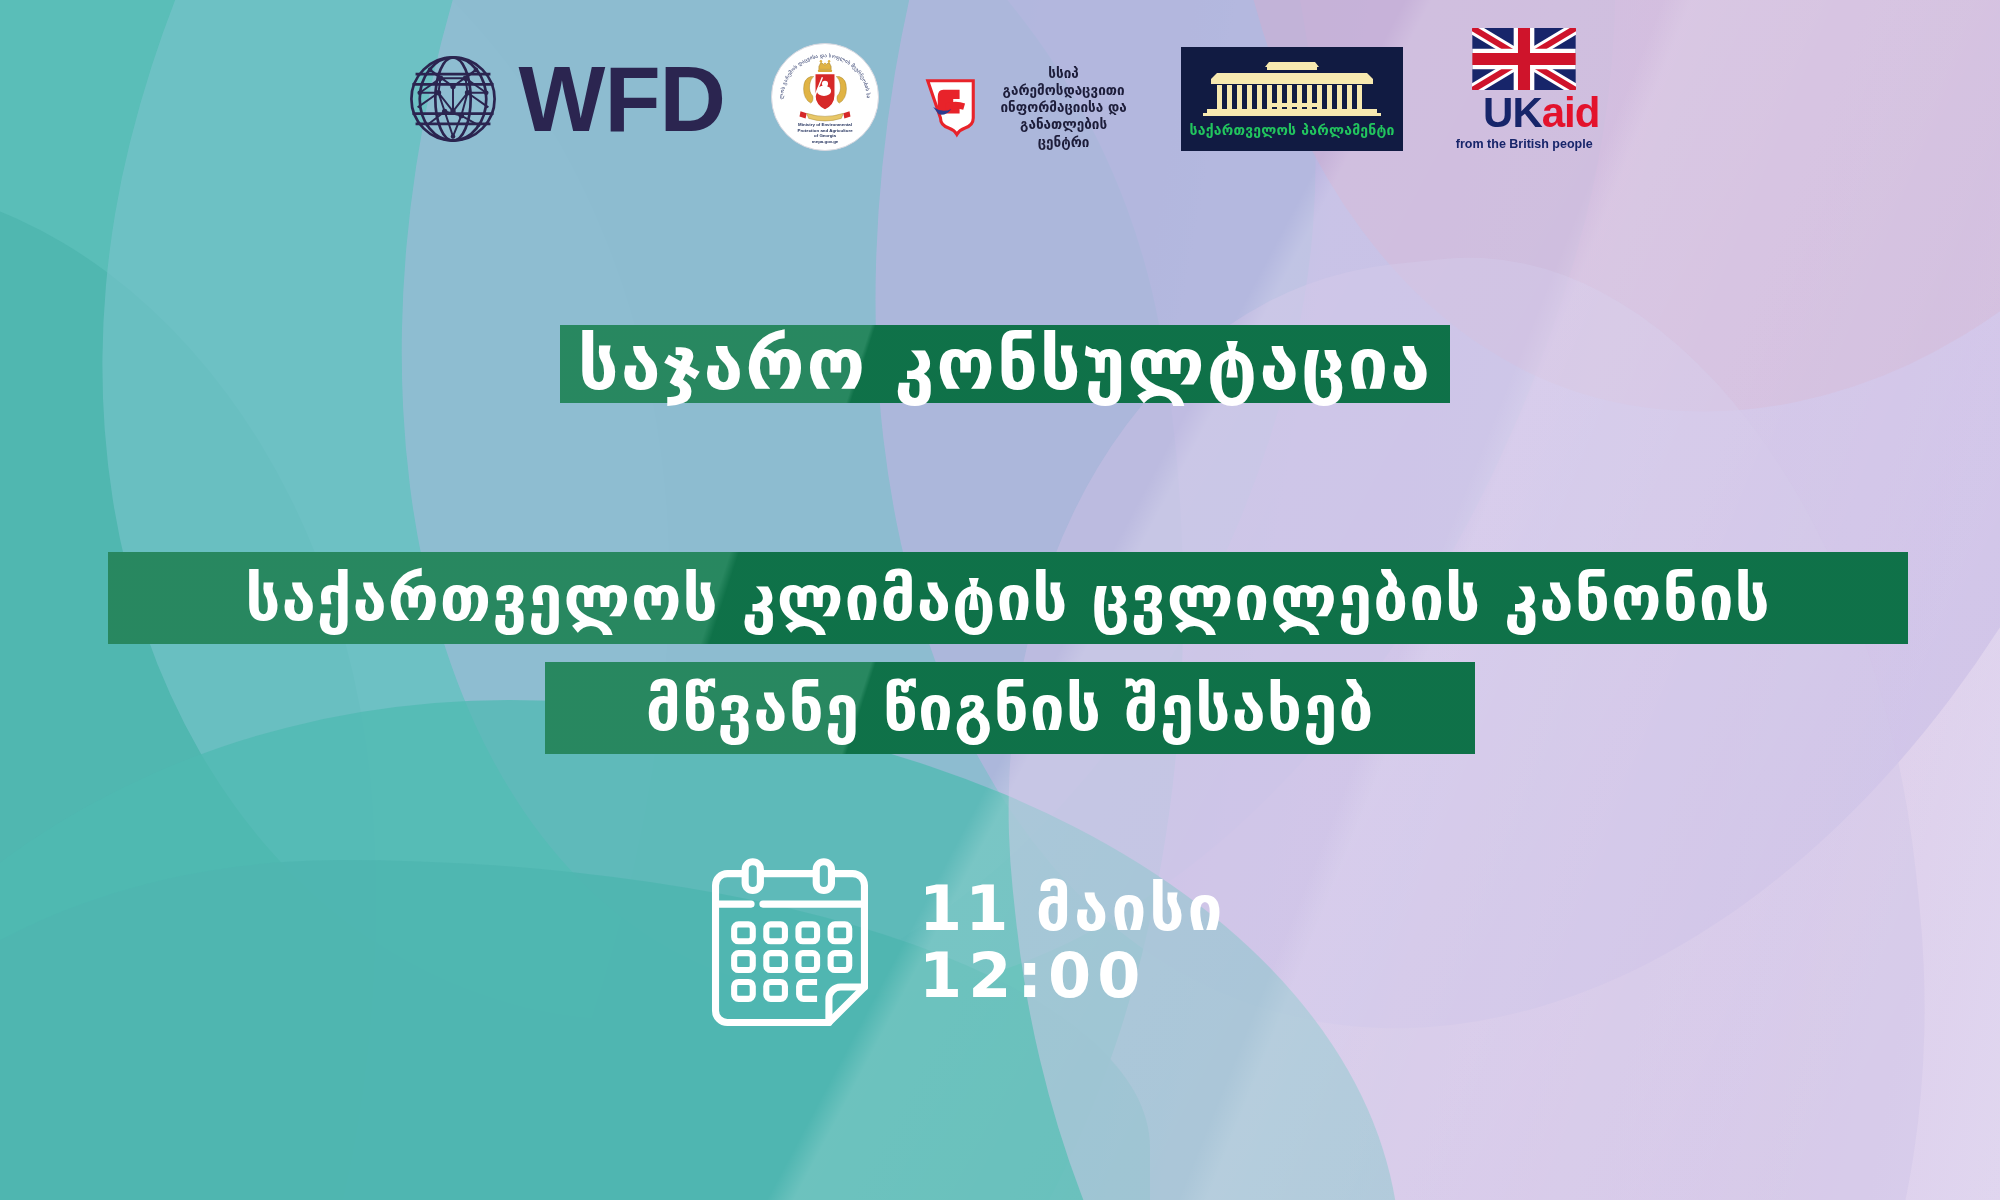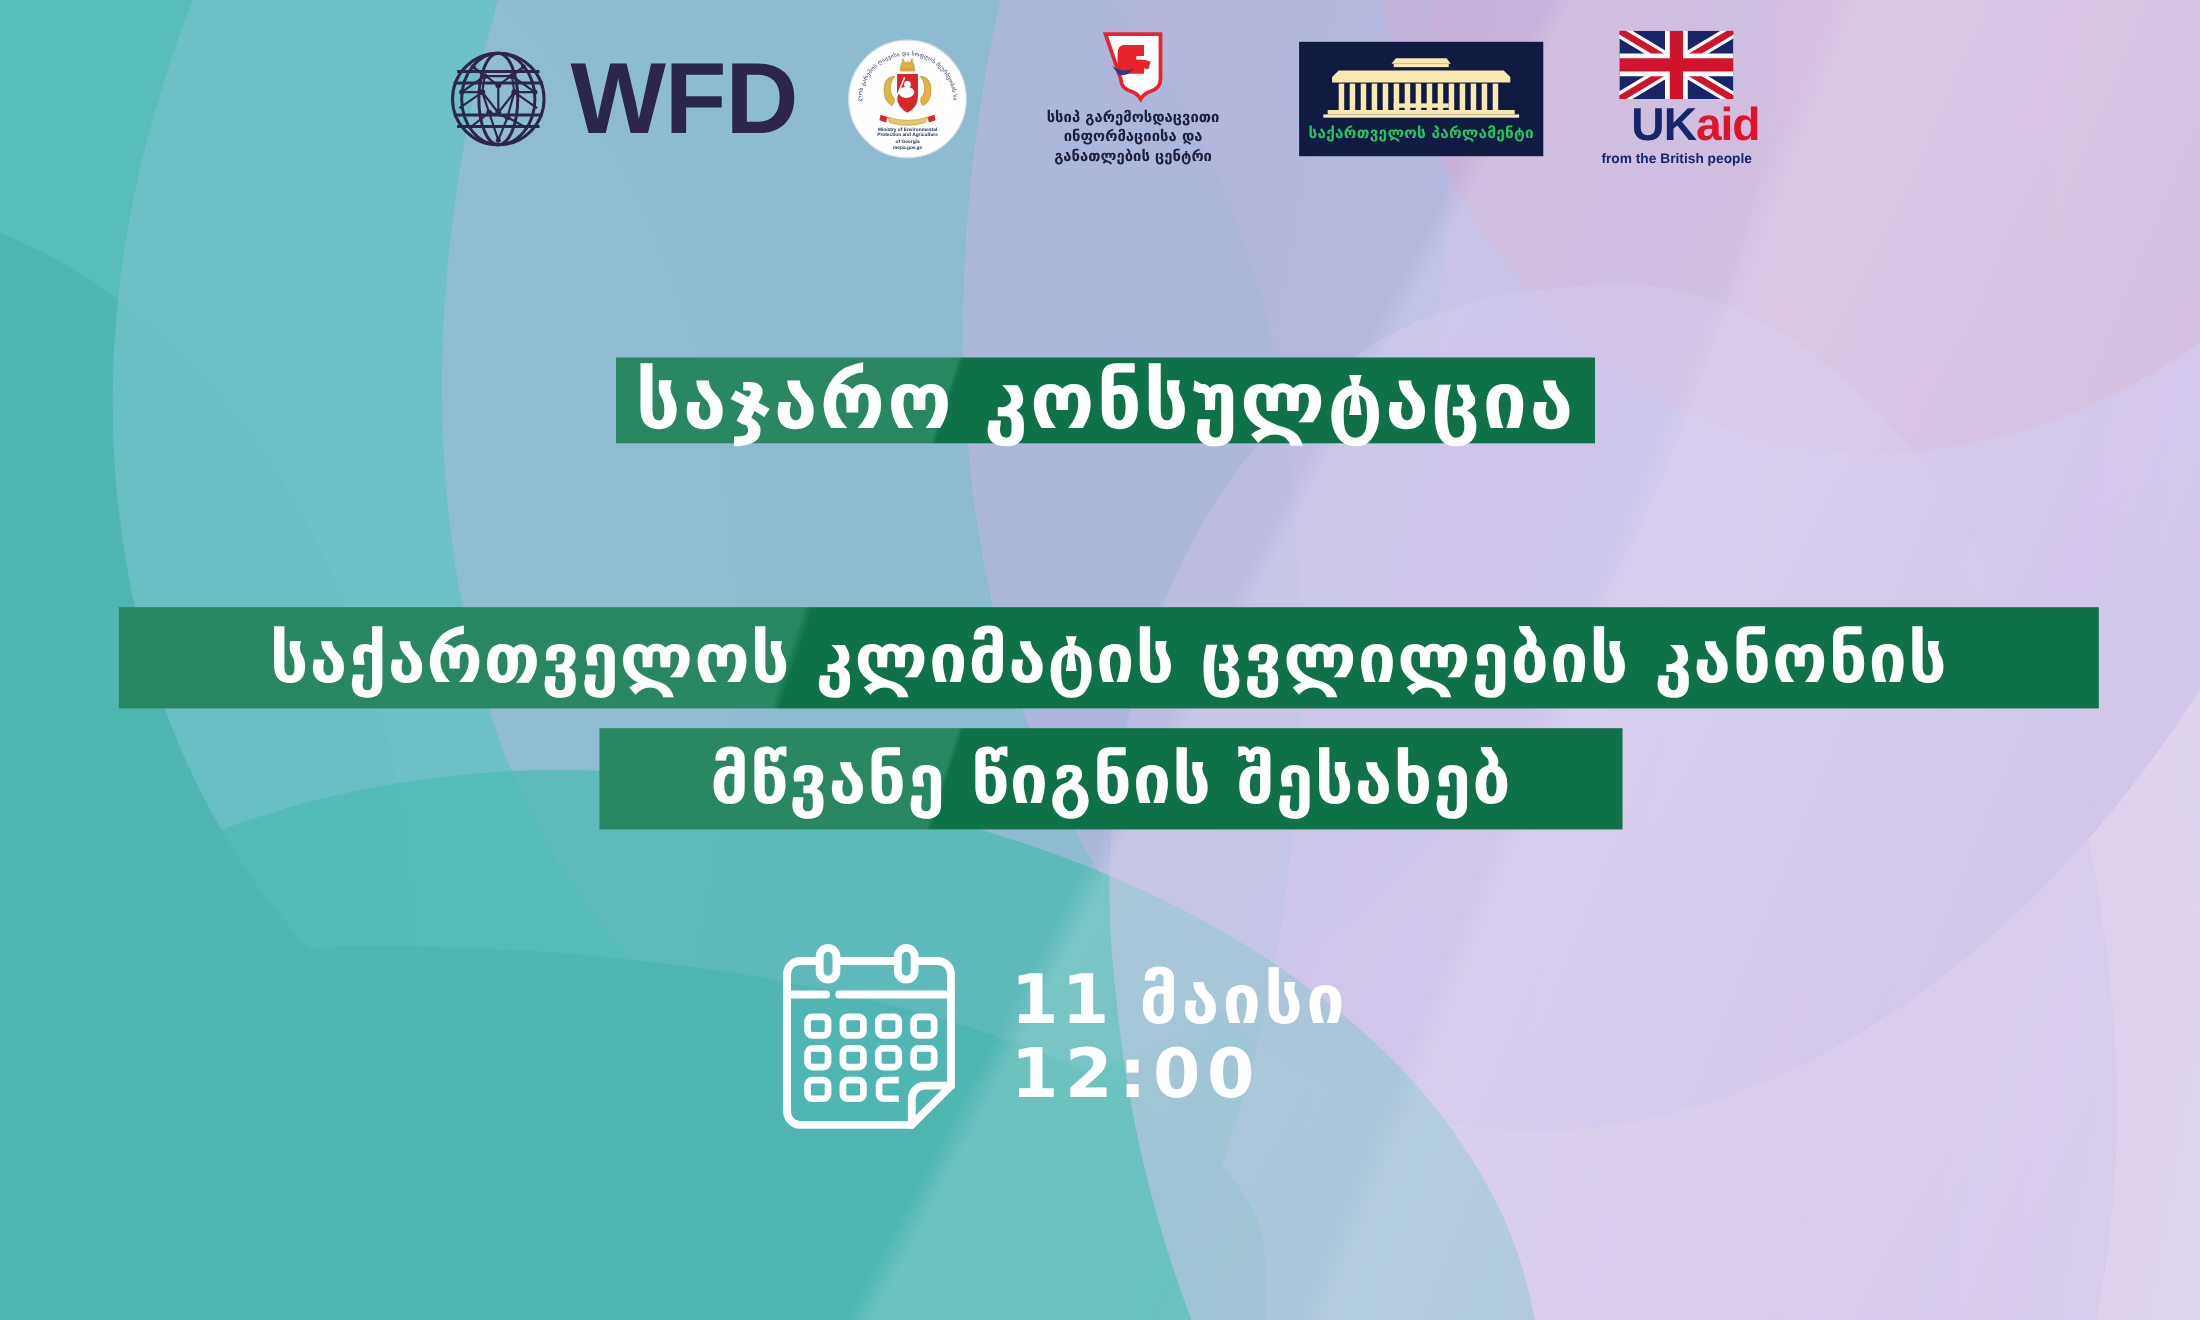--- a/index.html
+++ b/index.html
@@ -95,21 +95,21 @@
     background:linear-gradient(118deg, rgba(255,255,255,0) 40%, rgba(255,255,255,.17) 41%, rgba(255,255,255,.05) 100%);
   }
   .diag2 {
     left:200px; top:-200px; width:2200px; height:1900px;
     background:linear-gradient(112deg, rgba(255,255,255,0) 52%, rgba(255,255,255,.13) 53%, rgba(255,255,255,0) 74%);
   }
 
   
   #logo-row {
     position:absolute; left:0; top:28px; width:2000px;
-    display:flex; align-items:center; justify-content:center;
+    display:flex; align-items:flex-end; justify-content:center;
     gap:46px;
     z-index:20;
   }
   .logo { display:flex; align-items:center; }
 
   
   #wfd-logo { gap:14px; }
   #wfd-globe { width:104px; height:104px; }
   #wfd-word {
     font-size:92px; font-weight:bold; letter-spacing:-1px;
@@ -130,21 +130,21 @@
   }
   .seal-ring-text text { font-size:5.0px; fill:#1c2a5e; font-family:"DejaVu Sans",sans-serif; letter-spacing:.1px;}
   .seal-en {
     position:absolute; bottom:6px; left:0; width:100%;
     text-align:center; font-size:4.4px; line-height:1.25;
     color:#1b2a57; font-weight:bold;
     font-family:"Liberation Sans",sans-serif;
   }
 
   
-  #envcenter-logo { flex-direction:column; align-items:center; gap:5px; width:210px;}
+  #envcenter-logo { flex-direction:row; align-items:center; gap:16px; width:210px;}
   #envc-mark { width:56px; height:66px; }
   #envc-text {
     font-size:13.5px; line-height:1.28; text-align:center;
     color:#1d1d3a; font-weight:bold;
     font-family:"DejaVu Sans",sans-serif;
   }
 
   
   #parliament-logo {
     width:222px; height:104px; background:#111b42;

